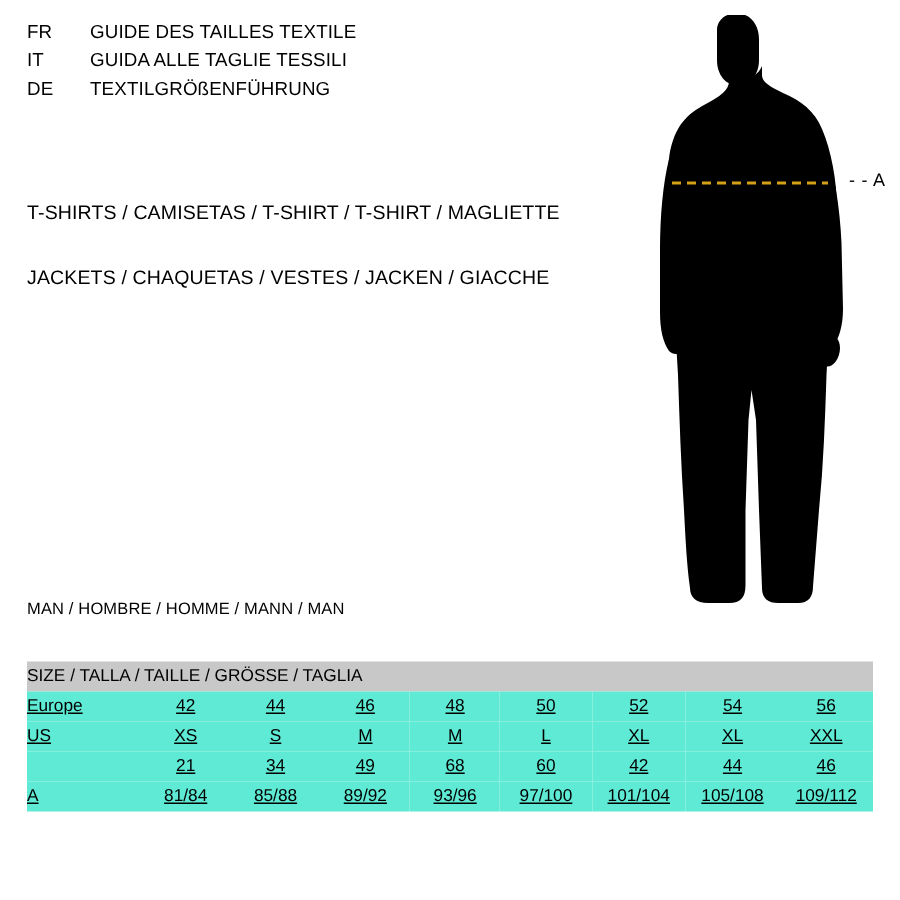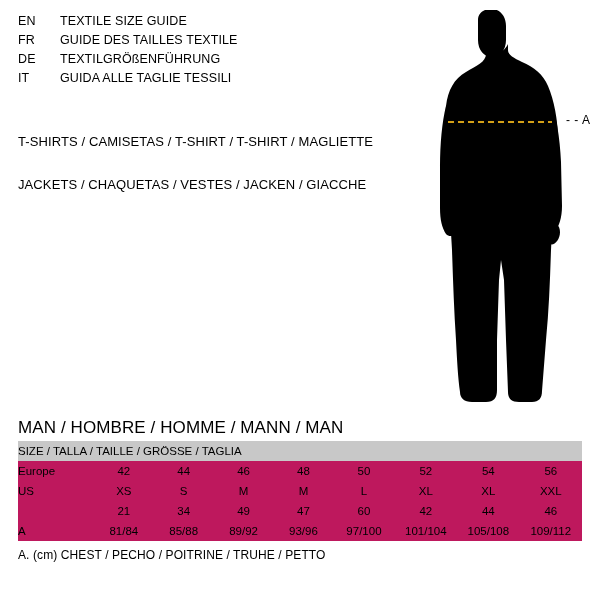--- a/index.html
+++ b/index.html
@@ -70,22 +70,22 @@
     left: 166px;
     top: 103px;
     font-size: 12px;
     letter-spacing: .5px;
   }
 
   
   .table-title {
     position: absolute;
     left: 18px;
-    top: 418px;
-    font-size: 17px;
+    top: 400px;
+    font-size: 11px;
     letter-spacing: .1px;
   }
   table.size-table {
     position: absolute;
     left: 18px;
     top: 441px;
     width: 564px;
     border-collapse: collapse;
     font-size: 11.5px;
   }
@@ -102,52 +102,49 @@
   }
   td.val {
     width: 68px;
     text-align: center;
   }
   tr.head td {
     background: #c8c8c8;
     font-size: 11.5px;
   }
   tr.r-grey td {
-    background: #be185d;
+    background: #5eead4;
+    text-decoration: underline;
   }
 
   .footnote {
     position: absolute;
     left: 18px;
     top: 548px;
     font-size: 12px;
     letter-spacing: .1px;
   }
 </style>
 </head>
 <body>
 
 <div class="page">
 
   <div class="lang-block">
     <div class="lang-row">
-      <span class="lang-code">EN</span>
-      <span class="lang-text">TEXTILE SIZE GUIDE</span>
-    </div>
-    <div class="lang-row">
       <span class="lang-code">FR</span>
       <span class="lang-text">GUIDE DES TAILLES TEXTILE</span>
+    </div>
+    <div class="lang-row">
+      <span class="lang-code">IT</span>
+      <span class="lang-text">GUIDA ALLE TAGLIE TESSILI</span>
     </div>
     <div class="lang-row">
       <span class="lang-code">DE</span>
       <span class="lang-text">TEXTILGRÖßENFÜHRUNG</span>
-    </div>
-    <div class="lang-row">
-      <span class="lang-code">IT</span>
-      <span class="lang-text">GUIDA ALLE TAGLIE TESSILI</span>
     </div>
   </div>
 
   <div class="cat-block">
     <div class="cat-line">T-SHIRTS / CAMISETAS / T-SHIRT / T-SHIRT / MAGLIETTE</div>
     <div class="cat-line">JACKETS / CHAQUETAS / VESTES / JACKEN / GIACCHE</div>
   </div>
 
   <div class="figure-wrap">
     <svg width="200" height="400" viewBox="0 0 200 400">
@@ -229,35 +226,34 @@
         <td class="val">L</td>
         <td class="val">XL</td>
         <td class="val">XL</td>
         <td class="val">XXL</td>
       </tr>
       <tr class="r-grey">
         <td class="lbl"></td>
         <td class="val">21</td>
         <td class="val">34</td>
         <td class="val">49</td>
-        <td class="val">47</td>
+        <td class="val">68</td>
         <td class="val">60</td>
         <td class="val">42</td>
         <td class="val">44</td>
         <td class="val">46</td>
       </tr>
       <tr class="r-grey">
         <td class="lbl">A</td>
         <td class="val">81/84</td>
         <td class="val">85/88</td>
         <td class="val">89/92</td>
         <td class="val">93/96</td>
         <td class="val">97/100</td>
         <td class="val">101/104</td>
         <td class="val">105/108</td>
         <td class="val">109/112</td>
       </tr>
     </tbody>
   </table>
 
-  <div class="footnote">A. (cm) CHEST / PECHO / POITRINE / TRUHE / PETTO</div>
 
 </div>
 
 </body></html>

